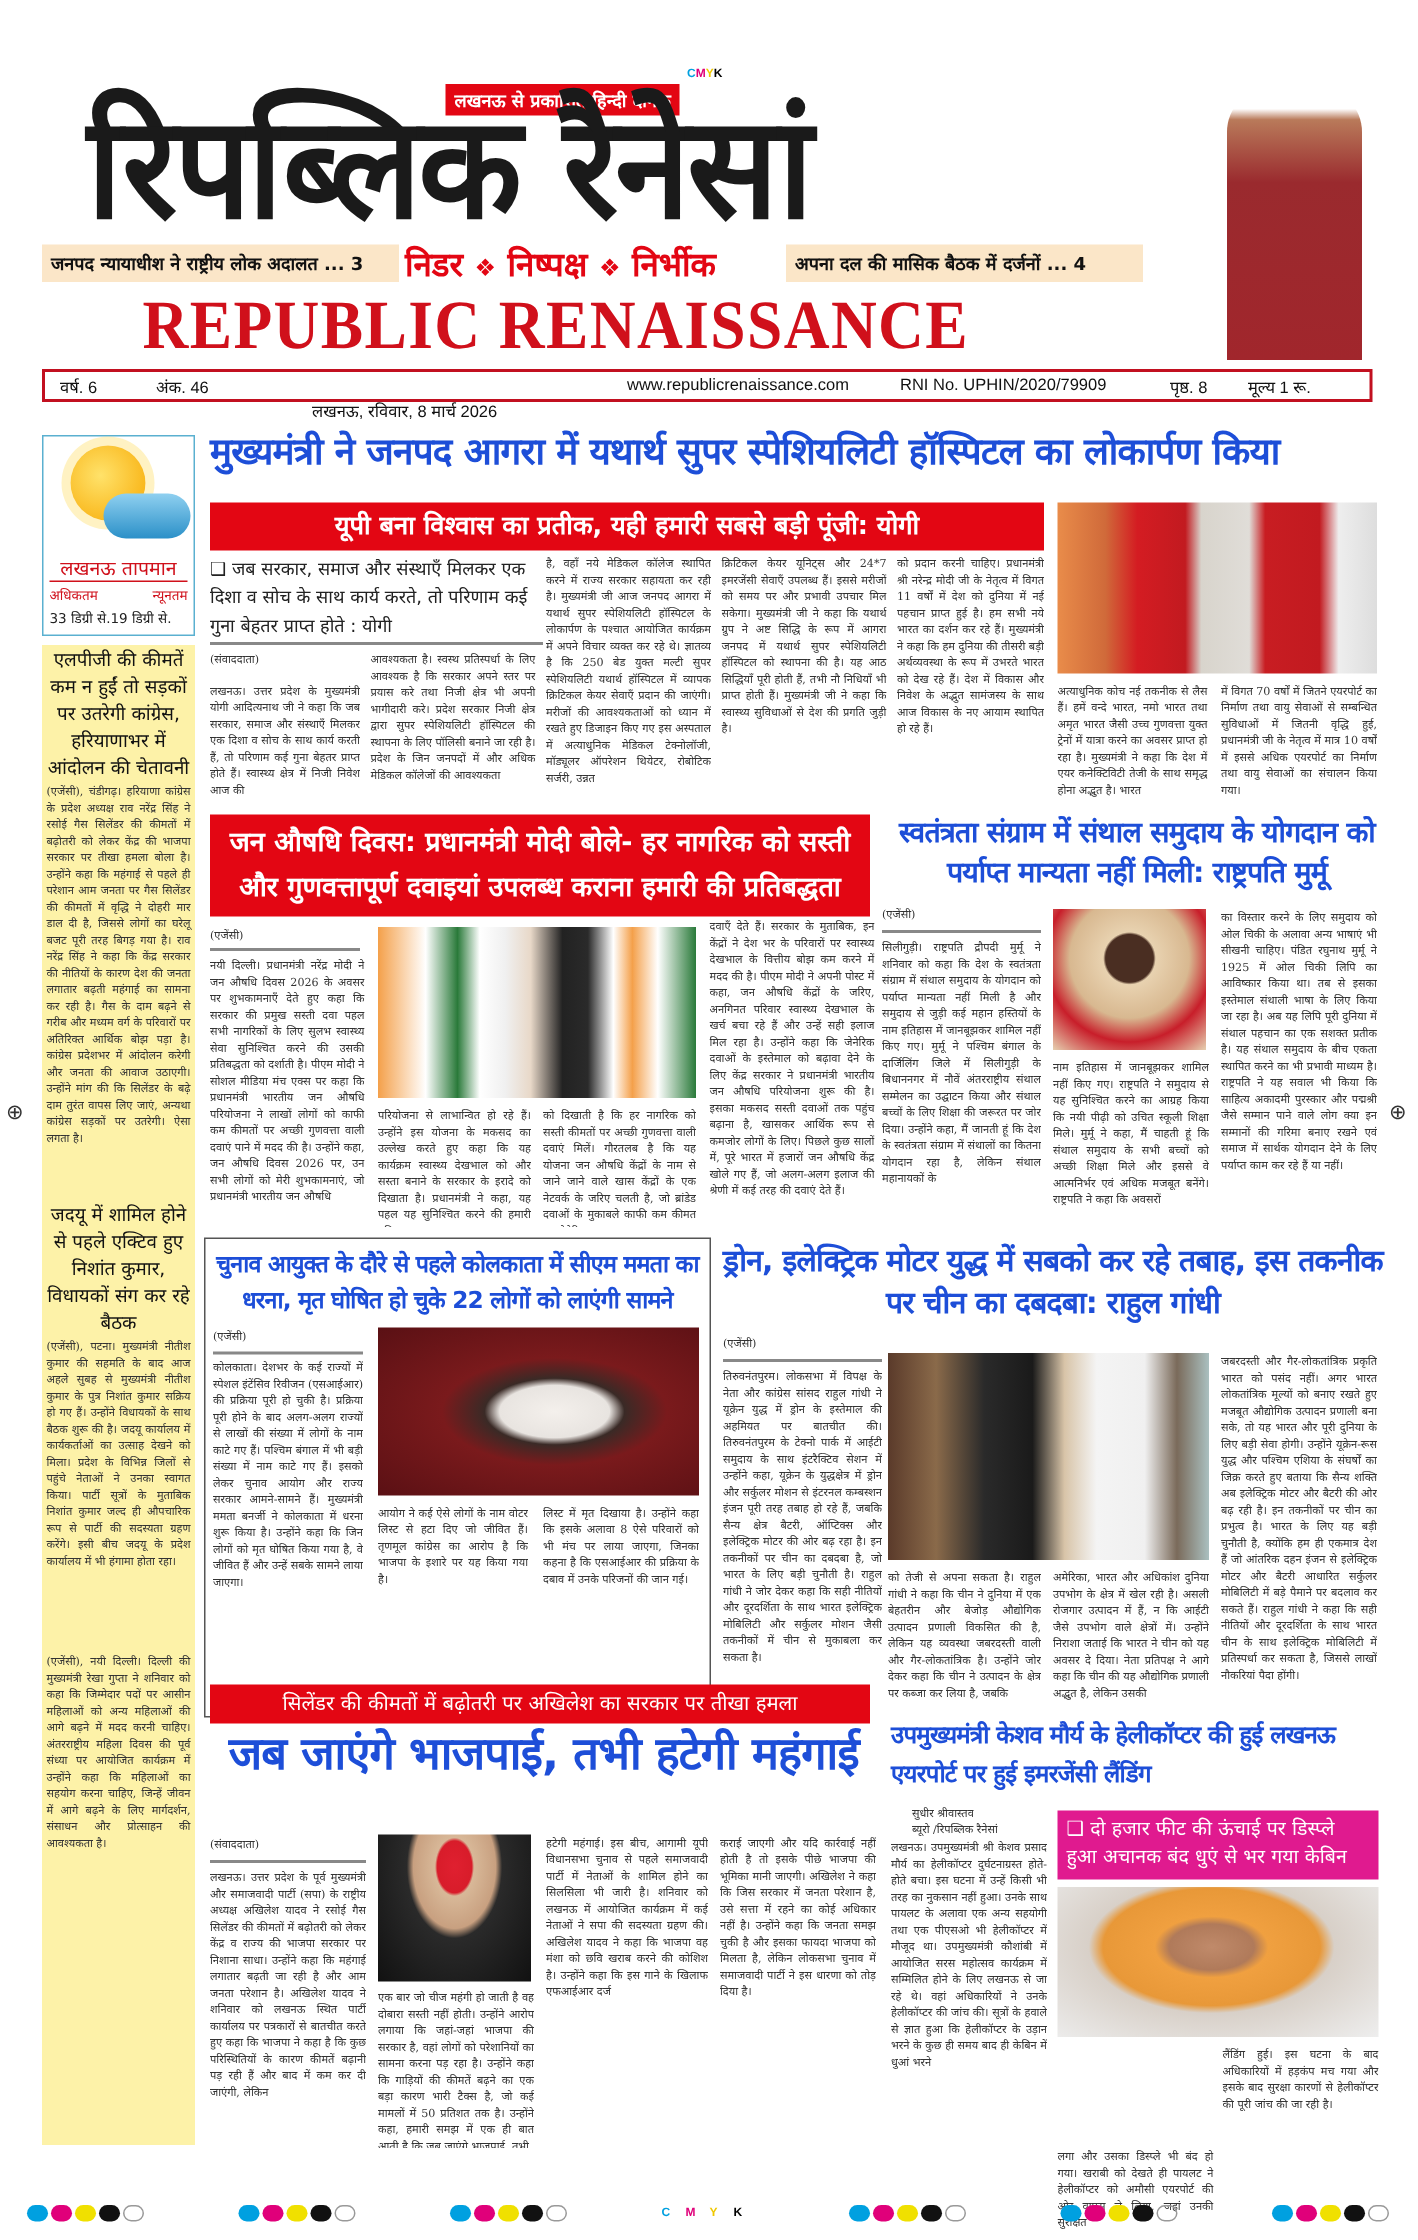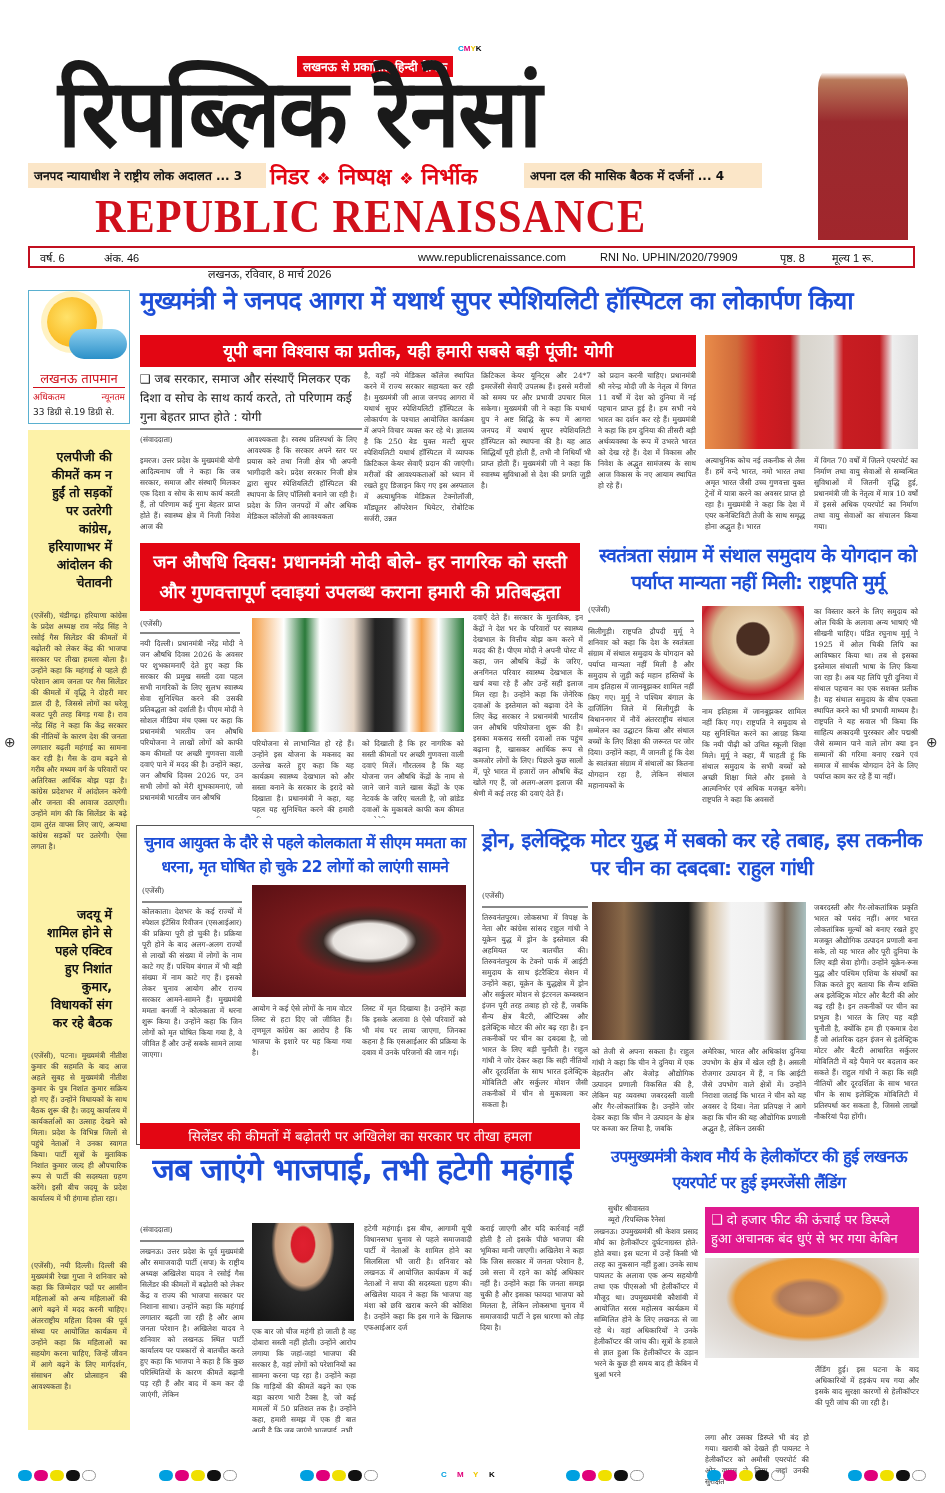--- a/index.html
+++ b/index.html
@@ -13,21 +13,21 @@
 .teaser{background:#fbe6c8;font-size:12px;font-weight:bold;padding:4px 6px;color:#111}
 .motto{color:#e30613;font-size:22px;font-weight:bold}
 .eng-title{font-family:"Liberation Serif",serif;font-weight:bold;color:#d0101b;font-size:46px;letter-spacing:1px;transform:scaleX(.92);transform-origin:left}
 .infobar{border:2px solid #c21020;display:flex;align-items:center;padding:0 10px;font-size:11px;gap:0;font-family:"Liberation Sans",sans-serif;color:#111}
 .infobar span{white-space:nowrap}
 .headline{font-weight:900;color:#1d4ed8;font-family:"DejaVu Sans",sans-serif;letter-spacing:-0.5px}
 .redbar{background:#e30613;color:#fff;text-align:center;font-weight:bold}
 .pinkbar{background:#e01a8f;color:#fff;font-size:13px;padding:3px 6px;line-height:19px}
 .photo{background:#8a7060;overflow:hidden}
 .sidebar{background:#fdf2a8}
-.side-head{font-weight:bold;font-size:12.5px;text-align:right;line-height:18px;color:#111;padding:18px}
+.side-head{font-weight:normal;font-size:12.5px;text-align:center;line-height:18px;color:#111;padding:1px}
 .rule{height:2px;background:#888}
 .dots span{display:inline-block;width:14px;height:11px;border-radius:6px;margin-right:2px}
 </style>
 </head>
 <body>
 
 <div class="abs cmyk" style="left:458px;top:44px;">
   <span class="c">C</span><span class="m">M</span><span class="y">Y</span><span class="k">K</span>
 </div>
 <div class="abs tagline" style="left:297px;top:56px;">लखनऊ से प्रकाशित हिन्दी दैनिक</div>
@@ -83,21 +83,21 @@
 </div>
 
 <div class="abs headline" style="left:140px;top:283px;width:780px;font-size:24.5px;white-space:nowrap;">मुख्यमंत्री ने जनपद आगरा में यथार्थ सुपर स्पेशियलिटी हॉस्पिटल का लोकार्पण किया</div>
 <div class="abs redbar" style="left:140px;top:335px;width:556px;height:32px;font-size:17px;line-height:32px;">यूपी बना विश्वास का प्रतीक, यही हमारी सबसे बड़ी पूंजी: योगी</div>
 <div class="abs" style="left:140px;top:370px;width:220px;font-size:12px;line-height:19px;">
   <span>❑</span>
   <span>जब सरकार, समाज और संस्थाएँ मिलकर एक दिशा व सोच के साथ कार्य करते, तो परिणाम कई गुना बेहतर प्राप्त होते : योगी</span>
 </div>
 <div class="abs rule" style="left:140px;top:428px;width:222px;"></div>
 <div class="abs body-text" style="left:140px;top:434px;">(संवाददाता)</div>
-<div class="abs body-text" style="left:140px;top:455px;width:100px;height:78px;">इमरज। उत्तर प्रदेश के मुख्यमंत्री योगी आदित्यनाथ जी ने कहा कि जब सरकार, समाज और संस्थाएँ मिलकर एक दिशा व सोच के साथ कार्य करती हैं, तो परिणाम कई गुना बेहतर प्राप्त होते हैं। स्वास्थ्य क्षेत्र में निजी निवेश आज की</div>
+<div class="abs body-text" style="left:140px;top:455px;width:100px;height:78px;">लखनऊ। उत्तर प्रदेश के मुख्यमंत्री योगी आदित्यनाथ जी ने कहा कि जब सरकार, समाज और संस्थाएँ मिलकर एक दिशा व सोच के साथ कार्य करती हैं, तो परिणाम कई गुना बेहतर प्राप्त होते हैं। स्वास्थ्य क्षेत्र में निजी निवेश आज की</div>
 <div class="abs body-text" style="left:247px;top:434px;width:110px;height:100px;">आवश्यकता है। स्वस्थ प्रतिस्पर्धा के लिए आवश्यक है कि सरकार अपने स्तर पर प्रयास करे तथा निजी क्षेत्र भी अपनी भागीदारी करे। प्रदेश सरकार निजी क्षेत्र द्वारा सुपर स्पेशियलिटी हॉस्पिटल की स्थापना के लिए पॉलिसी बनाने जा रही है। प्रदेश के जिन जनपदों में और अधिक मेडिकल कॉलेजों की आवश्यकता</div>
 <div class="abs body-text" style="left:364px;top:370px;width:110px;height:164px;">है, वहाँ नये मेडिकल कॉलेज स्थापित करने में राज्य सरकार सहायता कर रही है। मुख्यमंत्री जी आज जनपद आगरा में यथार्थ सुपर स्पेशियलिटी हॉस्पिटल के लोकार्पण के पश्चात आयोजित कार्यक्रम में अपने विचार व्यक्त कर रहे थे। ज्ञातव्य है कि 250 बेड युक्त मल्टी सुपर स्पेशियलिटी यथार्थ हॉस्पिटल में व्यापक क्रिटिकल केयर सेवाएँ प्रदान की जाएंगी। मरीजों की आवश्यकताओं को ध्यान में रखते हुए डिजाइन किए गए इस अस्पताल में अत्याधुनिक मेडिकल टेक्नोलॉजी, मॉड्यूलर ऑपरेशन थियेटर, रोबोटिक सर्जरी, उन्नत</div>
 <div class="abs body-text" style="left:481px;top:370px;width:110px;height:164px;">क्रिटिकल केयर यूनिट्स और 24*7 इमरजेंसी सेवाएँ उपलब्ध हैं। इससे मरीजों को समय पर और प्रभावी उपचार मिल सकेगा। मुख्यमंत्री जी ने कहा कि यथार्थ ग्रुप ने अष्ट सिद्धि के रूप में आगरा जनपद में यथार्थ सुपर स्पेशियलिटी हॉस्पिटल को स्थापना की है। यह आठ सिद्धियाँ पूरी होती हैं, तभी नौ निधियाँ भी प्राप्त होती हैं। मुख्यमंत्री जी ने कहा कि स्वास्थ्य सुविधाओं से देश की प्रगति जुड़ी है।</div>
 <div class="abs body-text" style="left:598px;top:370px;width:98px;height:164px;">को प्रदान करनी चाहिए। प्रधानमंत्री श्री नरेन्द्र मोदी जी के नेतृत्व में विगत 11 वर्षों में देश को दुनिया में नई पहचान प्राप्त हुई है। हम सभी नये भारत का दर्शन कर रहे हैं। मुख्यमंत्री ने कहा कि हम दुनिया की तीसरी बड़ी अर्थव्यवस्था के रूप में उभरते भारत को देख रहे हैं। देश में विकास और निवेश के अद्भुत सामंजस्य के साथ आज विकास के नए आयाम स्थापित हो रहे हैं।</div>
 <div class="abs photo" style="left:705px;top:335px;width:213px;height:114px;background:linear-gradient(90deg,#e98c4a 0%,#d06a3a 15%,#d41c22 25%,#c21a20 40%,#d8d4cc 45%,#e0ddd8 60%,#c81d22 65%,#c21a20 82%,#eee 88%,#ddd 100%);"></div>
 <div class="abs body-text" style="left:705px;top:455px;width:100px;height:78px;">अत्याधुनिक कोच नई तकनीक से लैस हैं। हमें वन्दे भारत, नमो भारत तथा अमृत भारत जैसी उच्च गुणवत्ता युक्त ट्रेनों में यात्रा करने का अवसर प्राप्त हो रहा है। मुख्यमंत्री ने कहा कि देश में एयर कनेक्टिविटी तेजी के साथ समृद्ध होना अद्भुत है। भारत</div>
 <div class="abs body-text" style="left:814px;top:455px;width:104px;height:78px;">में विगत 70 वर्षों में जितने एयरपोर्ट का निर्माण तथा वायु सेवाओं से सम्बन्धित सुविधाओं में जितनी वृद्धि हुई, प्रधानमंत्री जी के नेतृत्व में मात्र 10 वर्षों में इससे अधिक एयरपोर्ट का निर्माण तथा वायु सेवाओं का संचालन किया गया।</div>
 
 <div class="abs redbar" style="left:140px;top:543px;width:440px;height:68px;font-size:18px;line-height:30px;padding:4px 6px;font-weight:900;">जन औषधि दिवस: प्रधानमंत्री मोदी बोले- हर नागरिक को सस्ती और गुणवत्तापूर्ण दवाइयां उपलब्ध कराना हमारी की प्रतिबद्धता</div>
 <div class="abs body-text" style="left:140px;top:618px;">(एजेंसी)</div>
@@ -137,21 +137,21 @@
 <div class="abs headline" style="left:140px;top:1148px;width:445px;font-size:30px;line-height:44px;font-weight:bold;text-align:center;">जब जाएंगे भाजपाई, तभी हटेगी महंगाई</div>
 <div class="abs redbar" style="left:140px;top:1123px;width:440px;height:26px;font-size:13.5px;line-height:26px;font-weight:normal;">सिलेंडर की कीमतों में बढ़ोतरी पर अखिलेश का सरकार पर तीखा हमला</div>
 <div class="abs body-text" style="left:140px;top:1224px;">(संवाददाता)</div>
 <div class="abs rule" style="left:140px;top:1240px;width:104px;"></div>
 <div class="abs body-text" style="left:140px;top:1246px;width:104px;height:186px;">लखनऊ। उत्तर प्रदेश के पूर्व मुख्यमंत्री और समाजवादी पार्टी (सपा) के राष्ट्रीय अध्यक्ष अखिलेश यादव ने रसोई गैस सिलेंडर की कीमतों में बढ़ोतरी को लेकर केंद्र व राज्य की भाजपा सरकार पर निशाना साधा। उन्होंने कहा कि महंगाई लगातार बढ़ती जा रही है और आम जनता परेशान है। अखिलेश यादव ने शनिवार को लखनऊ स्थित पार्टी कार्यालय पर पत्रकारों से बातचीत करते हुए कहा कि भाजपा ने कहा है कि कुछ परिस्थितियों के कारण कीमतें बढ़ानी पड़ रही हैं और बाद में कम कर दी जाएंगी, लेकिन</div>
 <div class="abs photo" style="left:252px;top:1223px;width:102px;height:98px;background:radial-gradient(ellipse at 50% 22%,#e02030 0%,#d81c2a 16%,#d8b898 18%,#c8a080 38%,#2a2a2a 44%,#111 100%);"></div>
 <div class="abs body-text" style="left:252px;top:1326px;width:104px;height:106px;">एक बार जो चीज महंगी हो जाती है वह दोबारा सस्ती नहीं होती। उन्होंने आरोप लगाया कि जहां-जहां भाजपा की सरकार है, वहां लोगों को परेशानियों का सामना करना पड़ रहा है। उन्होंने कहा कि गाड़ियों की कीमतें बढ़ने का एक बड़ा कारण भारी टैक्स है, जो कई मामलों में 50 प्रतिशत तक है। उन्होंने कहा, हमारी समझ में एक ही बात आती है कि जब जाएंगे भाजपाई, तभी</div>
 <div class="abs body-text" style="left:364px;top:1223px;width:108px;height:209px;">हटेगी महंगाई। इस बीच, आगामी यूपी विधानसभा चुनाव से पहले समाजवादी पार्टी में नेताओं के शामिल होने का सिलसिला भी जारी है। शनिवार को लखनऊ में आयोजित कार्यक्रम में कई नेताओं ने सपा की सदस्यता ग्रहण की। अखिलेश यादव ने कहा कि भाजपा वह मंशा को छवि खराब करने की कोशिश है। उन्होंने कहा कि इस गाने के खिलाफ एफआईआर दर्ज</div>
 <div class="abs body-text" style="left:480px;top:1223px;width:104px;height:209px;">कराई जाएगी और यदि कार्रवाई नहीं होती है तो इसके पीछे भाजपा की भूमिका मानी जाएगी। अखिलेश ने कहा कि जिस सरकार में जनता परेशान है, उसे सत्ता में रहने का कोई अधिकार नहीं है। उन्होंने कहा कि जनता समझ चुकी है और इसका फायदा भाजपा को मिलता है, लेकिन लोकसभा चुनाव में समाजवादी पार्टी ने इस धारणा को तोड़ दिया है।</div>
 
-<div class="abs headline" style="left:594px;top:1144px;width:330px;font-size:16px;line-height:26px;text-align:center;">उपमुख्यमंत्री केशव मौर्य के हेलीकॉप्टर की हुई लखनऊ एयरपोर्ट पर हुई इमरजेंसी लैंडिंग</div>
+<div class="abs headline" style="left:594px;top:1144px;width:330px;font-size:16px;line-height:26px;">उपमुख्यमंत्री केशव मौर्य के हेलीकॉप्टर की हुई लखनऊ एयरपोर्ट पर हुई इमरजेंसी लैंडिंग</div>
 <div class="abs body-text" style="left:608px;top:1203px;">सुधीर श्रीवास्तव</div>
 <div class="abs body-text" style="left:608px;top:1214px;">ब्यूरो /रिपब्लिक रैनेसां</div>
 <div class="abs pinkbar" style="left:705px;top:1207px;width:214px;height:46px;">
   <span>❑</span>
   <span>दो हजार फीट की ऊंचाई पर डिस्प्ले हुआ अचानक बंद धुएं से भर गया केबिन</span>
 </div>
 <div class="abs body-text" style="left:594px;top:1226px;width:104px;height:206px;">लखनऊ। उपमुख्यमंत्री श्री केशव प्रसाद मौर्य का हेलीकॉप्टर दुर्घटनाग्रस्त होते-होते बचा। इस घटना में उन्हें किसी भी तरह का नुकसान नहीं हुआ। उनके साथ पायलट के अलावा एक अन्य सहयोगी तथा एक पीएसओ भी हेलीकॉप्टर में मौजूद था। उपमुख्यमंत्री कौशांबी में आयोजित सरस महोत्सव कार्यक्रम में सम्मिलित होने के लिए लखनऊ से जा रहे थे। वहां अधिकारियों ने उनके हेलीकॉप्टर की जांच की। सूत्रों के हवाले से ज्ञात हुआ कि हेलीकॉप्टर के उड़ान भरने के कुछ ही समय बाद ही केबिन में धुआं भरने</div>
 <div class="abs photo" style="left:705px;top:1258px;width:214px;height:100px;background:radial-gradient(ellipse at 48% 40%,#c08a6a 0%,#b07a5a 18%,#f0a040 24%,#e89838 46%,#d8d0c8 52%,#eee 100%);"></div>
 <div class="abs body-text" style="left:705px;top:1432px;width:104px;height:68px;">लगा और उसका डिस्प्ले भी बंद हो गया। खराबी को देखते ही पायलट ने हेलीकॉप्टर को अमौसी एयरपोर्ट की ओर वापस ले लिया, जहां उनकी सुरक्षित</div>
 <div class="abs body-text" style="left:815px;top:1364px;width:104px;height:68px;">लैंडिंग हुई। इस घटना के बाद अधिकारियों में हड़कंप मच गया और इसके बाद सुरक्षा कारणों से हेलीकॉप्टर की पूरी जांच की जा रही है।</div>

